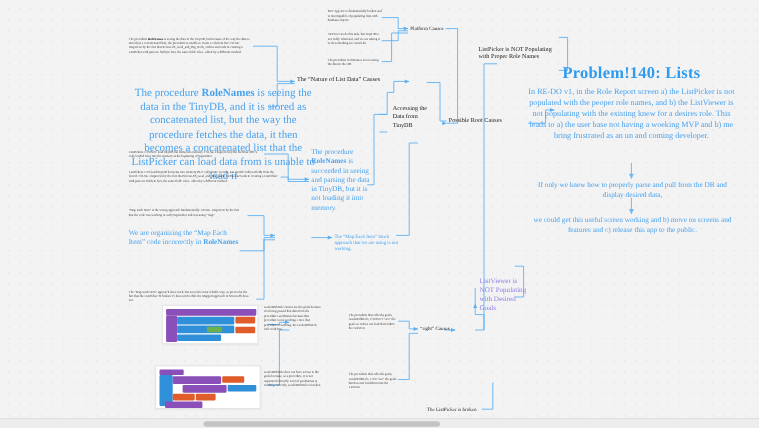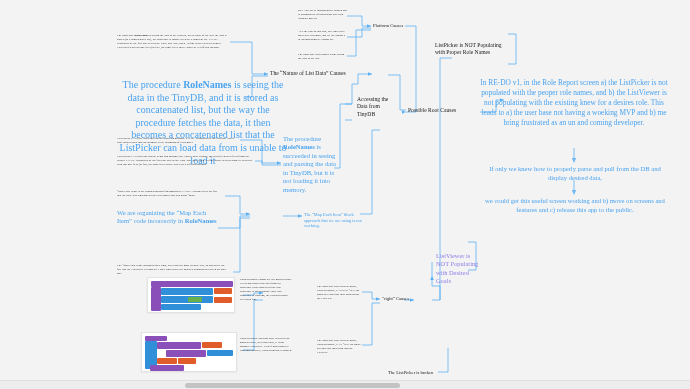--- a/index.html
+++ b/index.html
@@ -297,20 +297,21 @@
   <div class="node branch" style="left:382px; top:296px; width:32px;">“right” Causes</div>
 
   <div class="node branch-lg" style="left:435px; top:42px; width:72px;">ListPicker is NOT Populating with Proper Role Names</div>
 
   <div class="node violet" style="left:436px; top:252px; width:44px;">ListViewer is NOT Populating with Desired Goals</div>
 
   <div class="node branch" style="left:388px; top:370px; width:56px;">The ListPicker is broken</div>
 
   <div class="node branch-lg" style="left:408px; top:107px; width:72px;">Possible Root Causes</div>
 
+  <div class="node hero-title" style="left:474px; top:59px; width:200px;">Problem!140:  Lists</div>
 
   <div class="node hero-body" style="left:479px; top:78px; width:190px;">In RE-DO v1, in the Role Report screen a) the ListPicker is not populated with the peoper role names, and b) the ListViewer is not populating with the existing knew for a desires role. This leads to a) the user base not having a woeking MVP and b) me bring frustrated as an un and coming developer.</div>
 
   <div class="node hero-sub" style="left:487px; top:165px; width:176px;">If only we knew how to properly parse and pull from the DB and display desired data,</div>
 
   <div class="node hero-sub" style="left:481px; top:197px; width:188px;">we could get this useful screen working and b) move on screens and features and c) release this app to the public.</div>
 
   <div id="hscroll">
     <div class="thumb"></div>
   </div>

